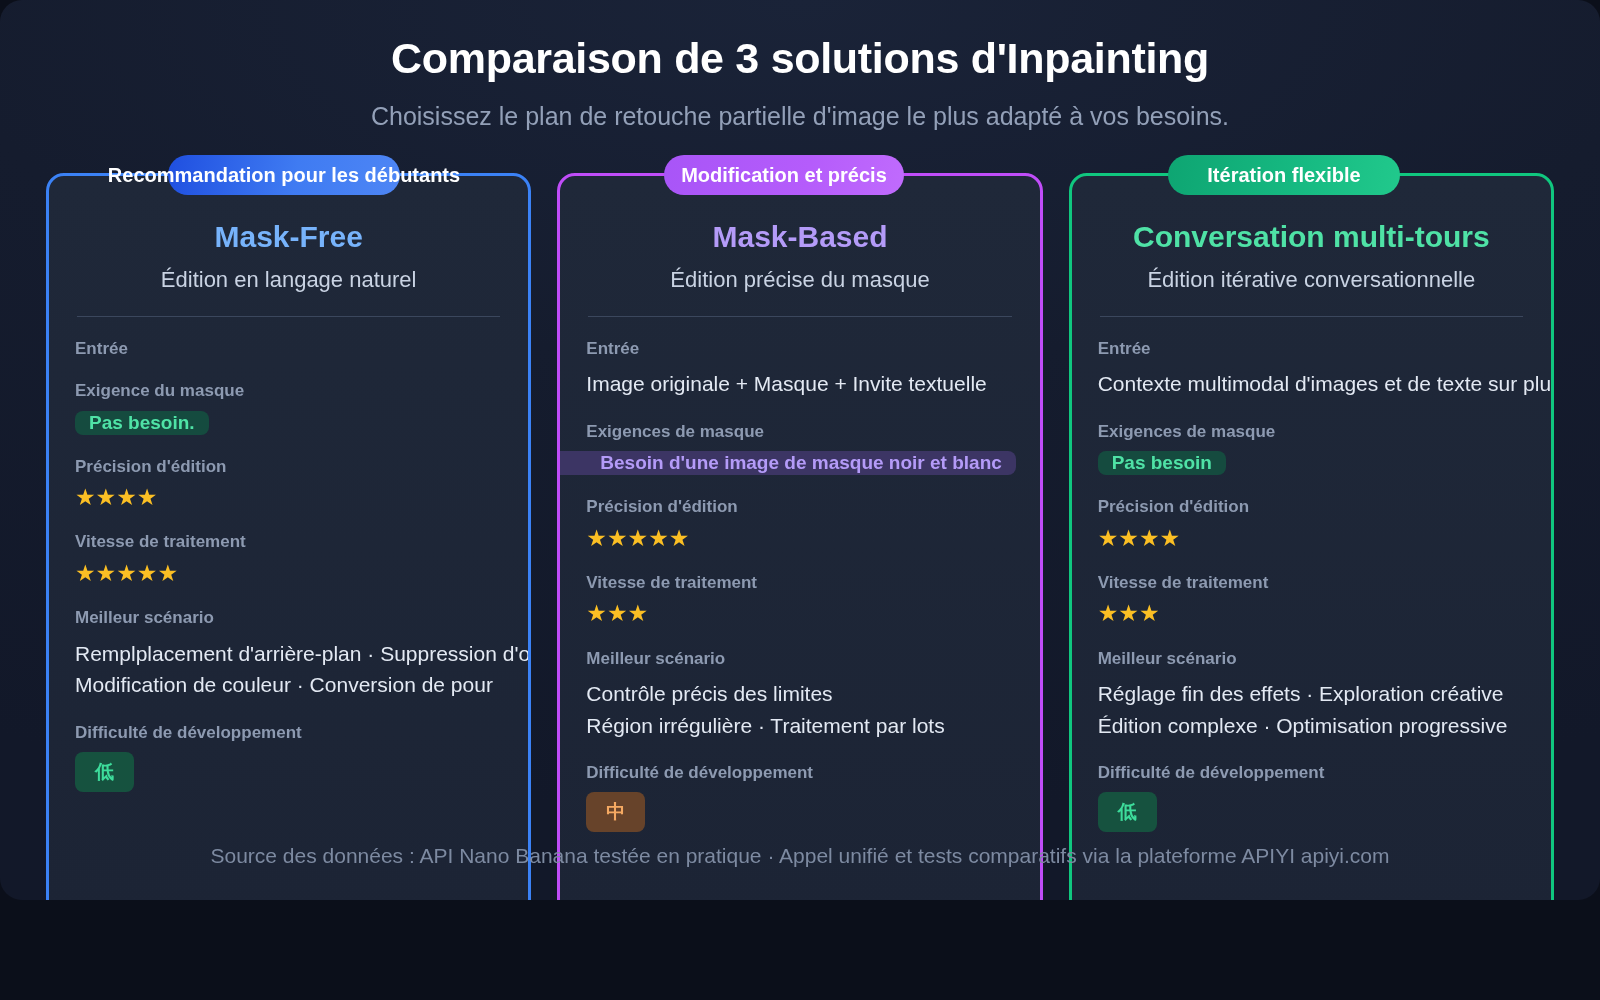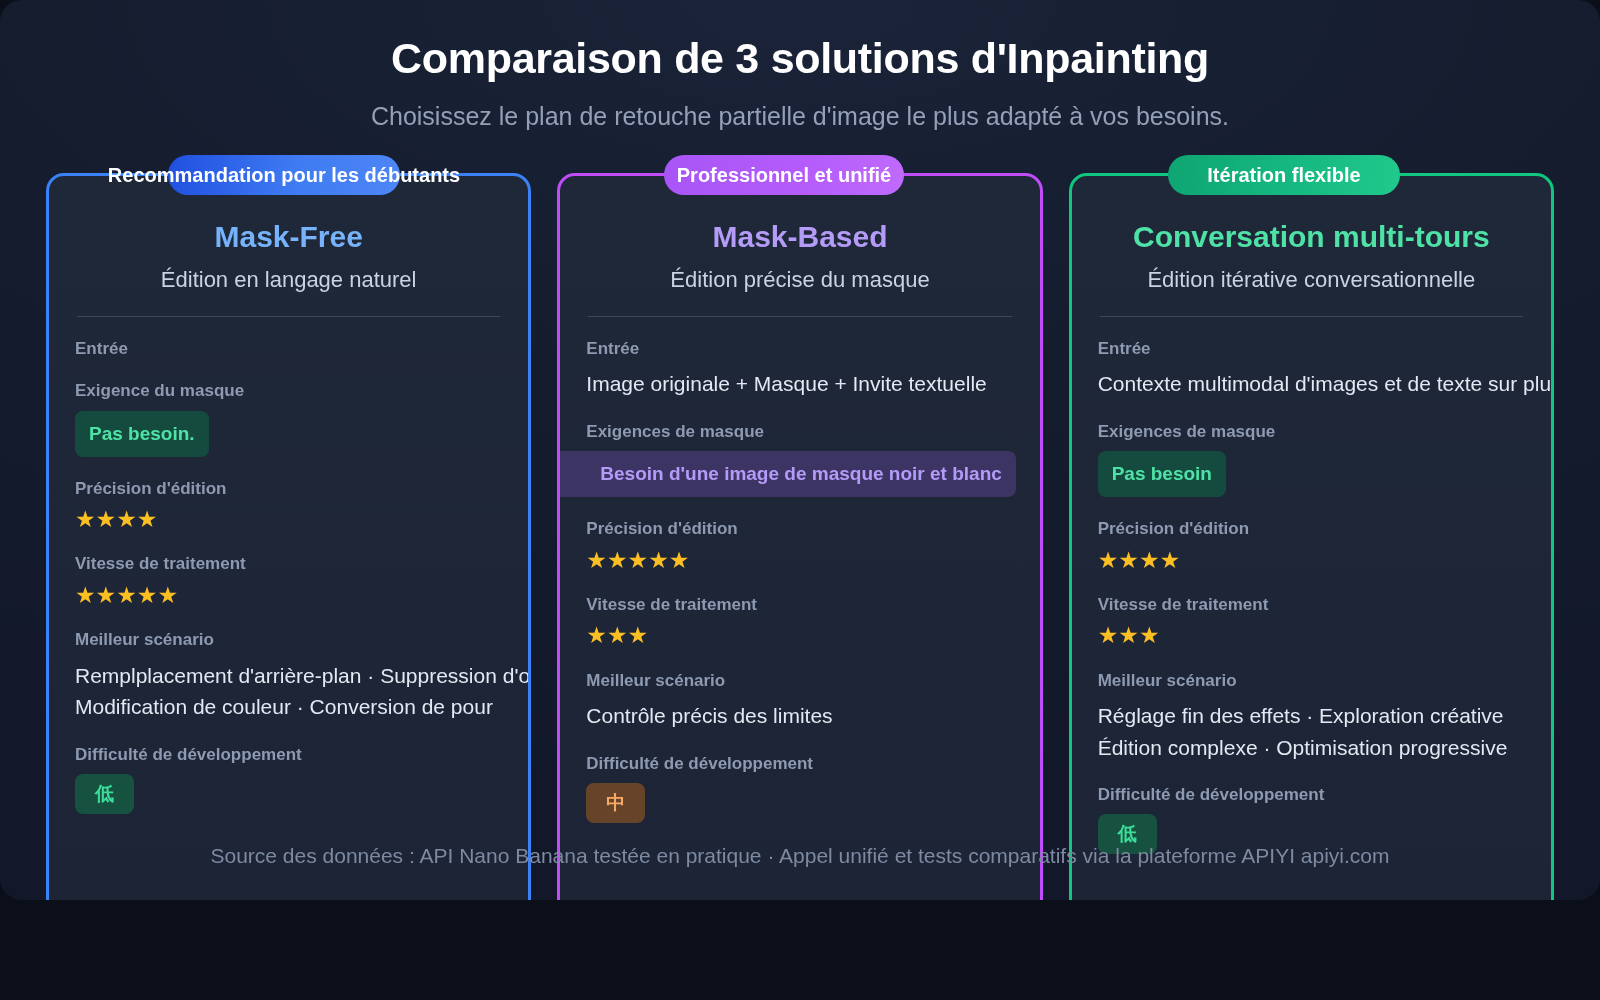--- a/index.html
+++ b/index.html
@@ -116,21 +116,21 @@
     color: #e3e9f3;
     line-height: 1.5;
     white-space: nowrap;
   }
   .spec-value .line { display: block; }
 
   
   .tag {
     display: inline-block;
     margin-top: 9px;
-    padding: 12px 14px;
+    padding: 1px 14px;
     border-radius: 8px;
     font-size: 19px;
     font-weight: 700;
     white-space: nowrap;
   }
   .tag.green  { background: #154b3f; color: #4fe2a6; }
   .tag.purple { background: #3c3564; color: #b49bf8; }
   .tag.low    { background: #16523f; color: #3ddc9b; padding: 7px 20px; }
   .tag.mid    { background: #67432a; color: #f5a962; padding: 7px 20px; }
 
@@ -289,20 +289,21 @@
 
         <div class="spec">
           <div class="spec-label">Vitesse de traitement</div>
           <div class="stars">★★★</div>
         </div>
 
         <div class="spec">
           <div class="spec-label">Meilleur scénario</div>
           <div class="spec-value">
             <span class="line">Contrôle précis des limites</span>
+            <span class="line">Région irrégulière · Traitement par lots</span>
           </div>
         </div>
 
         <div class="spec">
           <div class="spec-label">Difficulté de développement</div>
           <span class="tag mid">中</span>
         </div>
       </div>
     </div>
 
@@ -347,21 +348,21 @@
       </div>
     </div>
 
   </div>
 
   <div class="ribbon-wrap">
     <div class="ribbon blue" style="position:absolute; top:155px; left:284px; transform:translateX(-50%);">
       <span class="ribbon-text">Recommandation pour les débutants</span>
     </div>
     <div class="ribbon purple" style="position:absolute; top:155px; left:784px; transform:translateX(-50%);">
-      <span class="ribbon-text">Professionnel et unifié</span>
+      <span class="ribbon-text">Modification et précis</span>
     </div>
     <div class="ribbon green" style="position:absolute; top:155px; left:1284px; transform:translateX(-50%);">
       <span class="ribbon-text">Itération flexible</span>
     </div>
   </div>
 
   <div class="footer">Source des données : API Nano Banana testée en pratique · Appel unifié et tests comparatifs via la plateforme APIYI apiyi.com</div>
 </div>
 
 </body></html>

